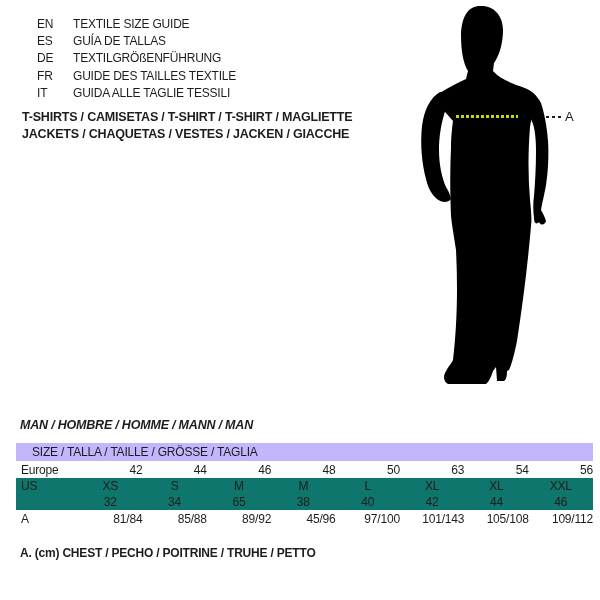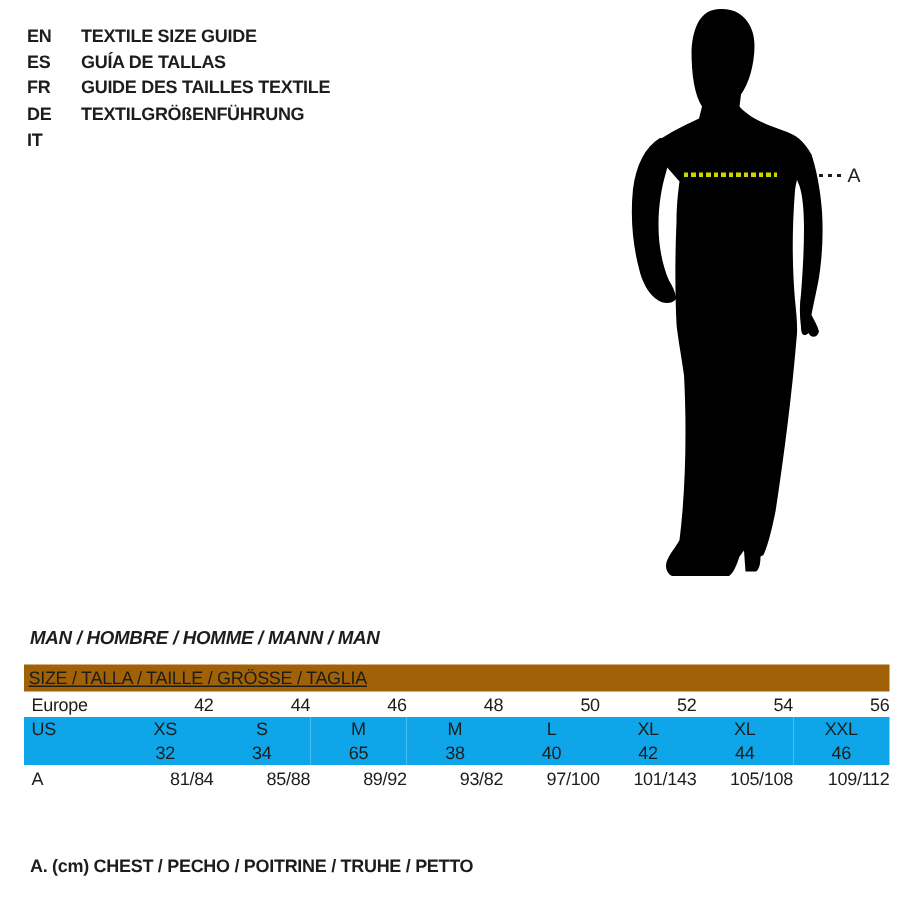--- a/index.html
+++ b/index.html
@@ -2,21 +2,21 @@
 <html><head>
 <meta charset="utf-8">
 <style>
   html,body{margin:0;padding:0;background:#fff;}
   #canvas{
     position:relative;width:600px;height:600px;background:#ffffff;
     font-family:"Liberation Sans","DejaVu Sans",sans-serif;
     color:#1d1d1b;overflow:hidden;letter-spacing:-0.2px;
   }
   
-  .lang-list{position:absolute;top:16px;left:18px;font-size:12px;font-weight:bold;line-height:17.2px;}
+  .lang-list{position:absolute;top:16px;left:37px;font-size:12px;font-weight:normal;line-height:17.2px;}
   .lang-row{display:flex;}
   .lang-code{width:36px;flex:0 0 36px;}
   
   .categories{position:absolute;top:109px;left:22px;font-size:12.5px;font-weight:bold;line-height:17.4px;}
   
   .figure-svg{position:absolute;left:410px;top:0;width:160px;height:400px;}
   .chest-dash{
     position:absolute;left:456px;top:115px;width:62px;height:3px;
     background:repeating-linear-gradient(to right,#ccd600 0 3px,transparent 3px 5px);
   }
@@ -28,57 +28,62 @@
   
   .section-title{position:absolute;top:418px;left:20px;font-size:12.5px;font-weight:bold;font-style:italic;}
   
   .size-table{
     position:absolute;left:16px;top:443px;width:577px;
     display:grid;grid-template-columns:62px repeat(8,1fr);
     grid-template-rows:18px 17px 16px 16px 18px;
     font-size:12px;align-items:center;
   }
   .t-header{
-    grid-column:1 / -1;background:#a16207;height:18px;line-height:18px;
-    padding-left:3px;box-sizing:border-box;text-decoration:underline;
+    grid-column:1 / -1;background:#c4b5fd;height:18px;line-height:18px;
+    padding-left:16px;box-sizing:border-box;
   }
   .t-label{padding-left:5px;}
   .t-cell{text-align:right;}
-  .shade{background:#0ea5e9;height:100%;display:flex;align-items:center;justify-content:center;}
+  .shade{background:#0f766e;height:100%;display:flex;align-items:center;justify-content:center;}
   .shade.t-label{justify-content:flex-start;}
   
-  .footnote{position:absolute;top:546px;left:20px;font-size:12px;font-weight:bold;margin-top:24px;}
+  .footnote{position:absolute;top:546px;left:20px;font-size:12px;font-weight:bold;}
 </style>
 </head>
 <body>
 
 <div id="canvas">
 
   <div class="lang-list">
     <div class="lang-row">
       <span class="lang-code">EN</span>
       <span class="lang-label">TEXTILE SIZE GUIDE</span>
     </div>
     <div class="lang-row">
       <span class="lang-code">ES</span>
       <span class="lang-label">GUÍA DE TALLAS</span>
     </div>
     <div class="lang-row">
+      <span class="lang-code">DE</span>
+      <span class="lang-label">TEXTILGRÖßENFÜHRUNG</span>
+    </div>
+    <div class="lang-row">
       <span class="lang-code">FR</span>
       <span class="lang-label">GUIDE DES TAILLES TEXTILE</span>
     </div>
     <div class="lang-row">
-      <span class="lang-code">DE</span>
-      <span class="lang-label">TEXTILGRÖßENFÜHRUNG</span>
-    </div>
-    <div class="lang-row">
       <span class="lang-code">IT</span>
+      <span class="lang-label">GUIDA ALLE TAGLIE TESSILI</span>
     </div>
   </div>
 
+  <div class="categories">
+    <div>T-SHIRTS / CAMISETAS / T-SHIRT / T-SHIRT / MAGLIETTE</div>
+    <div>JACKETS / CHAQUETAS / VESTES / JACKEN / GIACCHE</div>
+  </div>
 
   <svg class="figure-svg" viewBox="0 0 160 400" aria-hidden="true">
 
     <path fill="#000" d="M 70,6
       C 83,5 93,15 93,30
       C 93,44 89,56 84,63
       L 83,71
       C 90,79 101,83 112,87
       C 121,90 126,94 129,101
       C 125,110 121,118 120,127
@@ -136,21 +141,21 @@
 
   <div class="size-table">
     <div class="t-header">SIZE / TALLA / TAILLE / GRÖSSE / TAGLIA</div>
 
     <div class="t-label">Europe</div>
     <div class="t-cell">42</div>
     <div class="t-cell">44</div>
     <div class="t-cell">46</div>
     <div class="t-cell">48</div>
     <div class="t-cell">50</div>
-    <div class="t-cell">52</div>
+    <div class="t-cell">63</div>
     <div class="t-cell">54</div>
     <div class="t-cell">56</div>
 
     <div class="t-label shade">US</div>
     <div class="t-cell shade">XS</div>
     <div class="t-cell shade">S</div>
     <div class="t-cell shade">M</div>
     <div class="t-cell shade">M</div>
     <div class="t-cell shade">L</div>
     <div class="t-cell shade">XL</div>
@@ -164,21 +169,21 @@
     <div class="t-cell shade">38</div>
     <div class="t-cell shade">40</div>
     <div class="t-cell shade">42</div>
     <div class="t-cell shade">44</div>
     <div class="t-cell shade">46</div>
 
     <div class="t-label">A</div>
     <div class="t-cell">81/84</div>
     <div class="t-cell">85/88</div>
     <div class="t-cell">89/92</div>
-    <div class="t-cell">93/82</div>
+    <div class="t-cell">45/96</div>
     <div class="t-cell">97/100</div>
     <div class="t-cell">101/143</div>
     <div class="t-cell">105/108</div>
     <div class="t-cell">109/112</div>
   </div>
 
   <div class="footnote">A. (cm) CHEST / PECHO / POITRINE / TRUHE / PETTO</div>
 
 </div>
 

